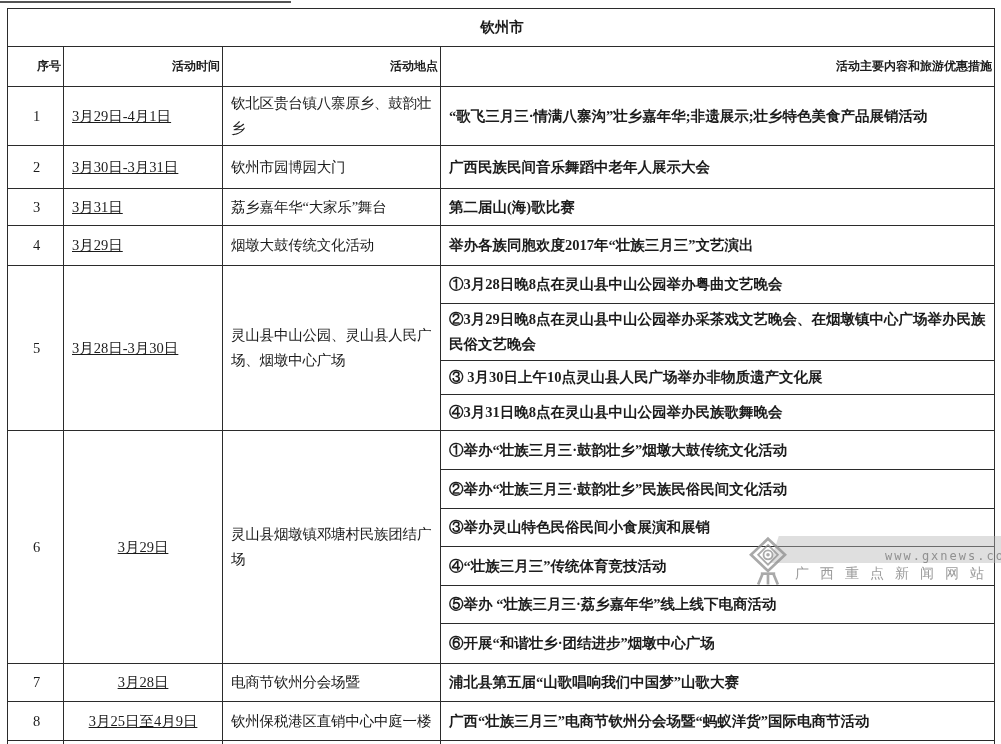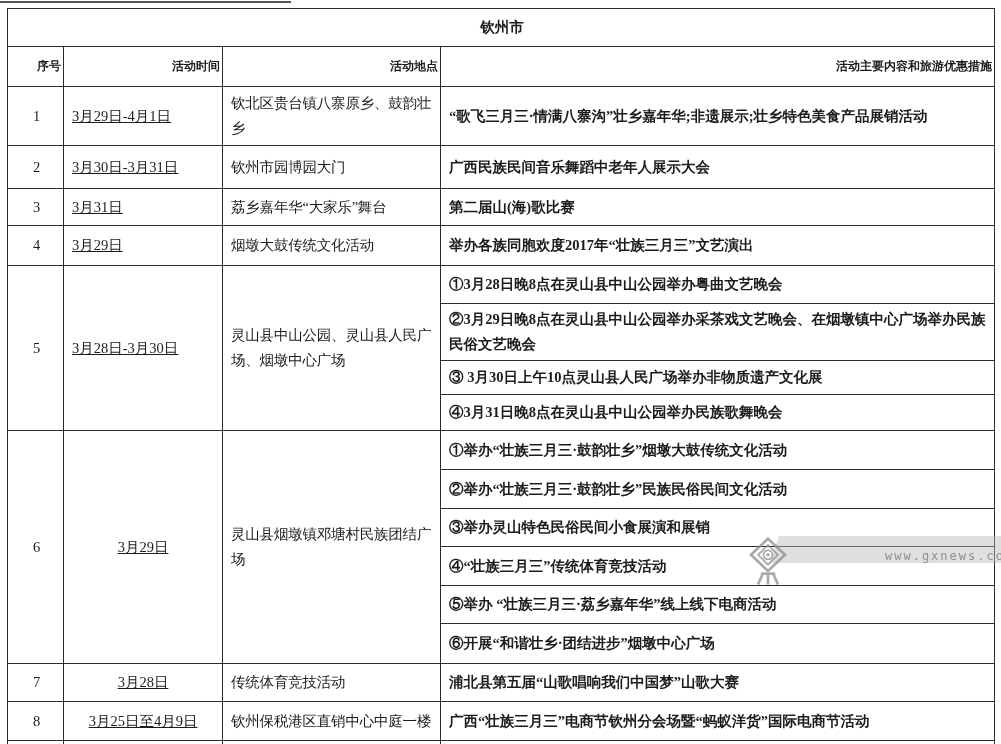--- a/index.html
+++ b/index.html
@@ -171,21 +171,21 @@
     <tr class="h38">
       <td class="content">⑤举办 “壮族三月三·荔乡嘉年华”线上线下电商活动</td>
     </tr>
     <tr class="h40">
       <td class="content">⑥开展“和谐壮乡·团结进步”烟墩中心广场</td>
     </tr>
 
     <tr class="h38">
       <td class="no">7</td>
       <td class="time center">3月28日</td>
-      <td class="place">传统体育竞技活动</td>
+      <td class="place">电商节钦州分会场暨</td>
       <td class="content">浦北县第五届“山歌唱响我们中国梦”山歌大赛</td>
     </tr>
 
     <tr class="h39">
       <td class="no">8</td>
       <td class="time center">3月25日至4月9日</td>
       <td class="place">钦州保税港区直销中心中庭一楼</td>
       <td class="content">广西“壮族三月三”电商节钦州分会场暨“蚂蚁洋货”国际电商节活动</td>
     </tr>
 
@@ -204,14 +204,15 @@
       <g fill="none" stroke="#8d8d8d" stroke-width="3">
         <path d="M22 3 L41 21 L22 39 L3 21 Z"></path>
         <path d="M22 10 L33 21 L22 32 L11 21 Z" stroke-width="2"></path>
         <circle cx="22" cy="21" r="5" stroke-width="2"></circle>
         <path d="M14 42 L30 42" stroke-width="3"></path>
         <path d="M16 42 L11 54 M28 42 L33 54 M22 42 L22 54" stroke-width="3"></path>
       </g>
       <circle cx="22" cy="21" r="2" fill="#8d8d8d"></circle>
     </svg>
     <div class="wm-url">www.gxnews.com.cn</div>
+    <div class="wm-slogan">广西重点新闻网站</div>
   </div>
 </div>
 
 </body></html>

